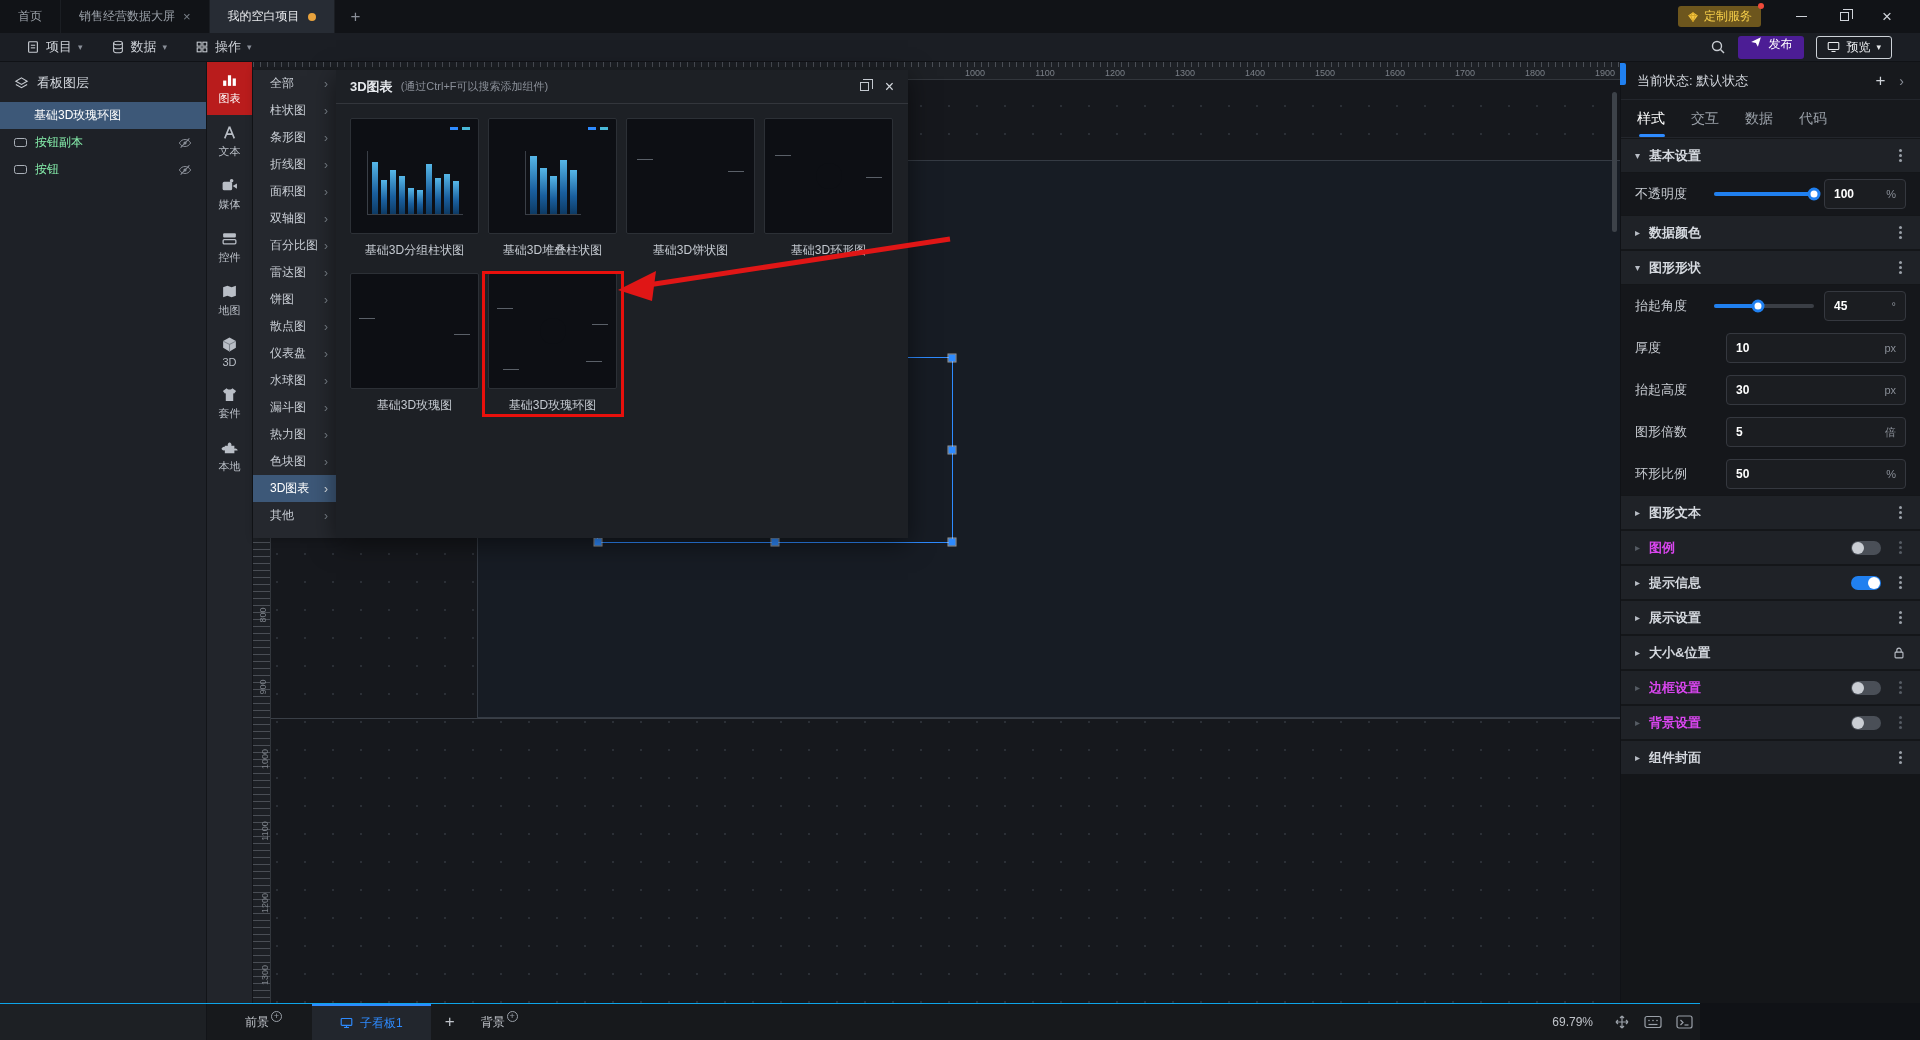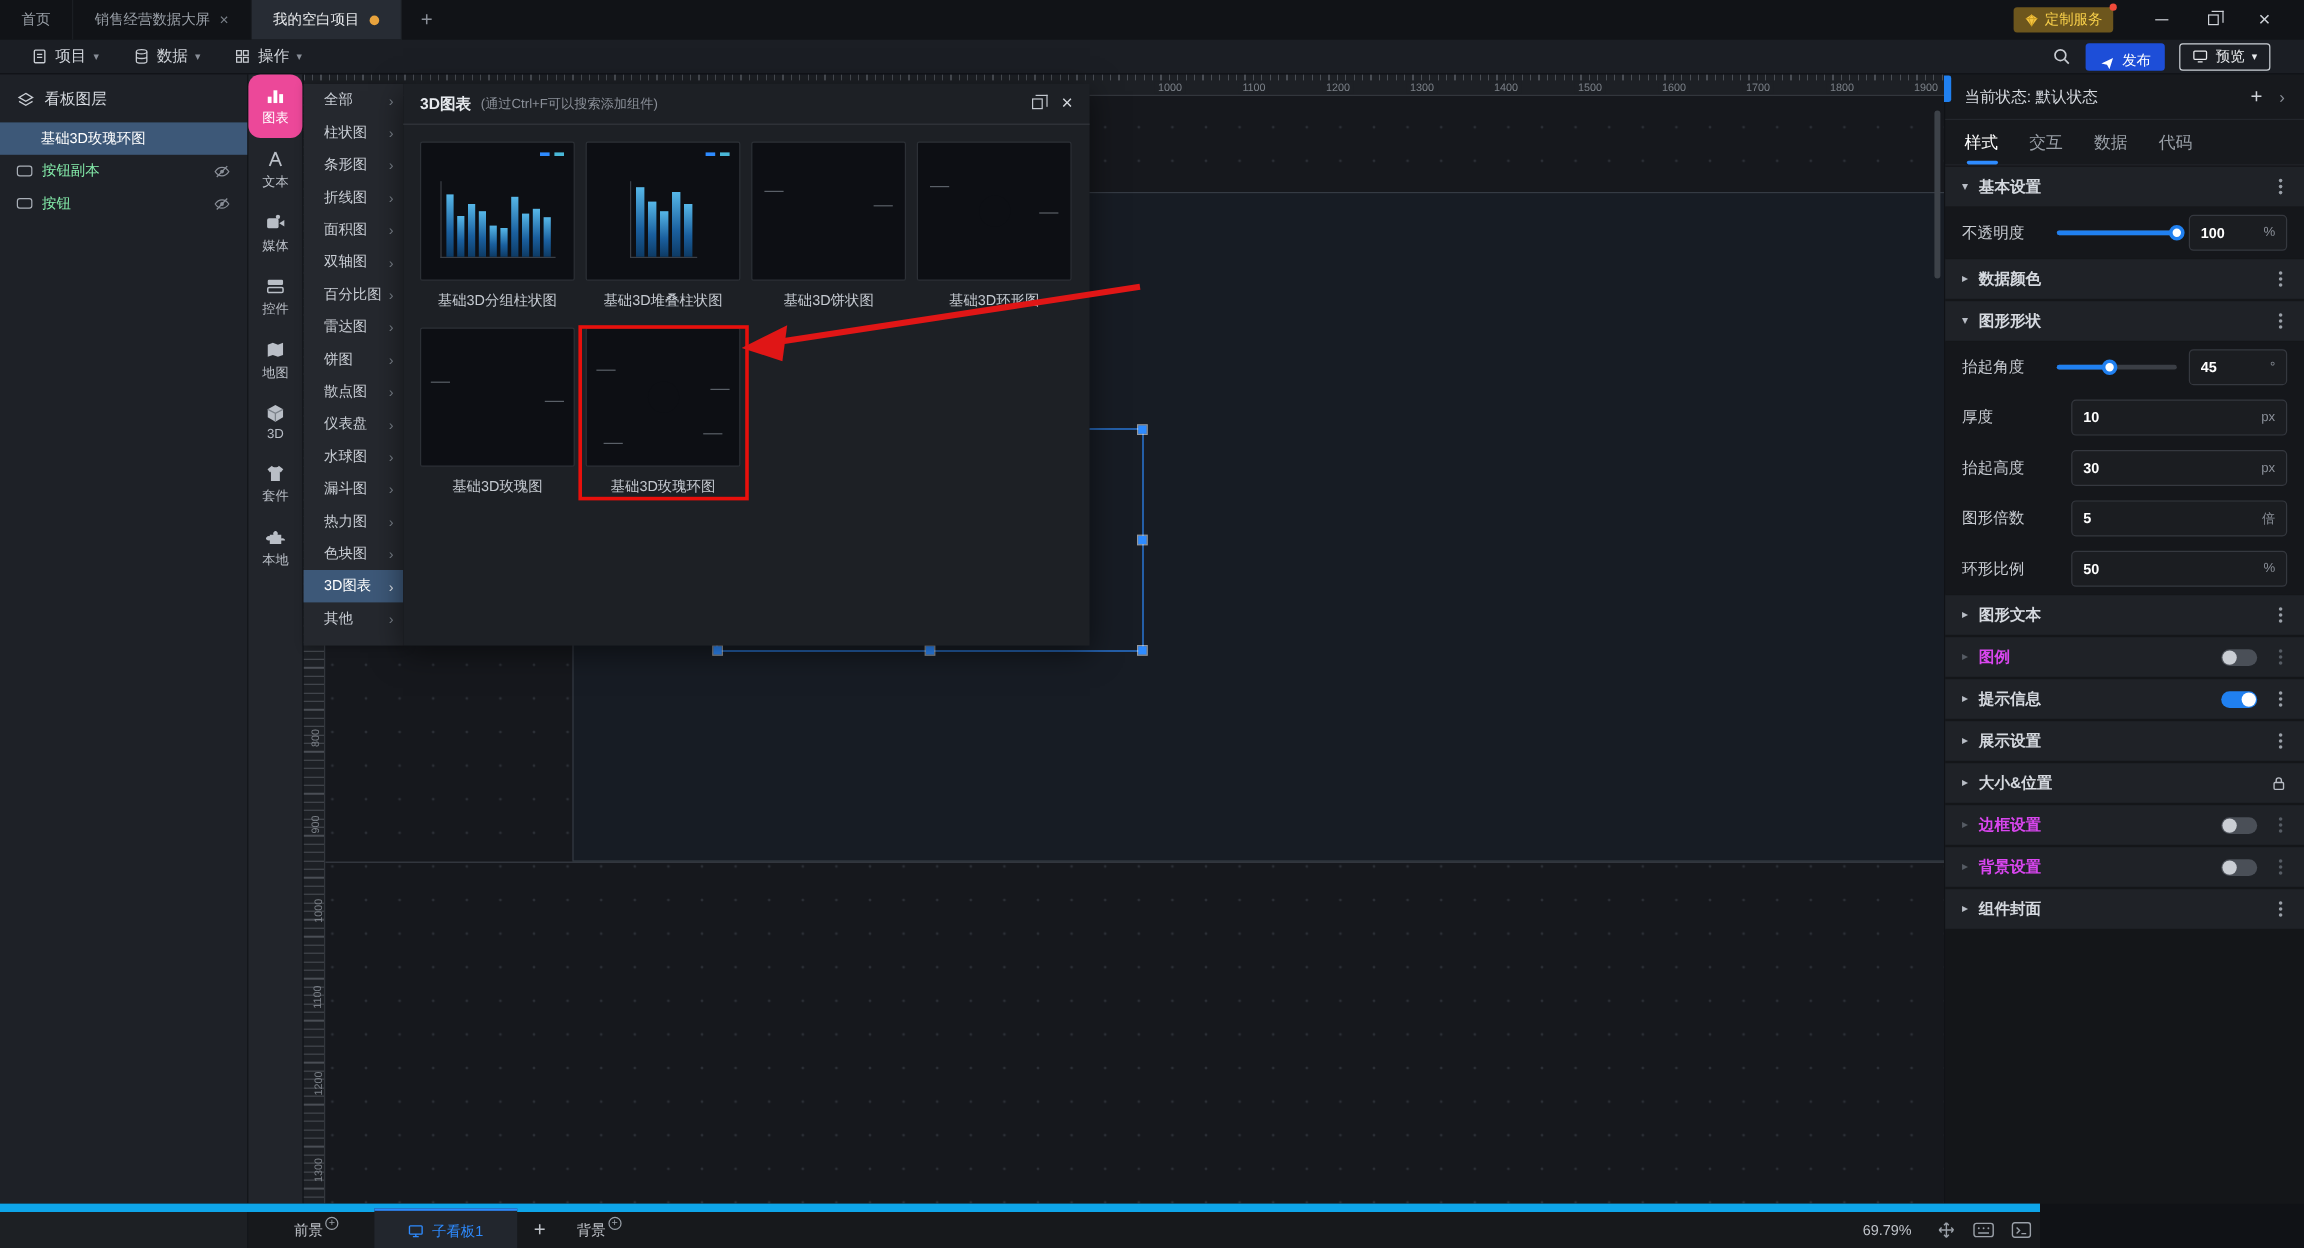--- a/index.html
+++ b/index.html
@@ -20,36 +20,36 @@
   .winbtn{width:34px;height:33px;display:flex;align-items:center;justify-content:center;color:#cfd3d9;font-size:14px;}
   .minbar{width:11px;height:1.5px;background:#cfd3d9;}
   .restsq{width:9px;height:9px;border:1.5px solid #cfd3d9;position:relative;}
   .restsq::before{content:"";position:absolute;left:2px;top:-4px;width:9px;height:9px;border:1.5px solid #cfd3d9;border-left:none;border-bottom:none;}
 
   
   .menubar{position:absolute;left:0;top:33px;width:1920px;height:29px;background:#1b1e24;border-bottom:1px solid #101216;display:flex;align-items:center;padding:0 12px;}
   .menu{display:flex;align-items:center;gap:6px;font-size:13px;color:#cfd3d9;padding:0 14px;height:100%;}
   .caret{font-size:9px;color:#8a8f98;}
   .mb-right{margin-left:auto;display:flex;align-items:center;gap:12px;padding-right:16px;}
-  .btn-publish{display:flex;align-items:flex-end;gap:6px;background:#1d4ed8;color:#fff;font-size:12px;height:23px;padding:0 12px;border-radius:3px;}
+  .btn-publish{display:flex;align-items:flex-start;gap:6px;background:#4c1d95;color:#fff;font-size:12px;height:23px;padding:0 12px;border-radius:3px;}
   .btn-preview{display:flex;align-items:center;gap:6px;border:1px solid #cdd2d8;color:#e9ebee;font-size:12px;height:23px;padding:0 10px;border-radius:3px;}
 
   
   .layers{position:absolute;left:0;top:62px;width:207px;height:941px;background:#1e2127;border-right:1px solid #121418;}
   .layers .hd{display:flex;align-items:center;gap:8px;padding:12px 14px 10px;font-size:13px;color:#d5d9df;}
   .lyr{display:flex;align-items:center;gap:8px;height:27px;padding:0 14px;font-size:12px;color:#86efac;}
   .lyr.sel{background:#3d5878;color:#fff;}
   .lyr .sp{margin-left:auto;}
   .pie-mini{width:12px;height:12px;border-radius:50%;background:conic-gradient(#e8953a 0 28%,#d8dde2 28 55%,#4a90d9 55 100%);}
   .btn-mini{width:13px;height:9px;border:1.3px solid #aab0b8;border-radius:2.5px;}
 
   
   .toolbox{position:absolute;left:207px;top:62px;width:46px;height:941px;background:#22252b;border-right:1px solid #121418;display:flex;flex-direction:column;align-items:stretch;}
   .tool{display:flex;flex-direction:column;align-items:center;gap:3px;padding:9px 0;color:#b9bec6;font-size:11px;}
-  .tool.active{background:#ec4899;color:#fff;border-radius:10px;}
+  .tool.active{background:#b91c1c;color:#fff;}
 
   
   .canvas{position:absolute;left:253px;top:62px;width:1367px;height:941px;background:#16181d;overflow:hidden;
     background-image:radial-gradient(circle,#2b2f36 1px,transparent 1.4px);background-size:28px 28px;background-position:10px 30px;}
   .hruler{position:absolute;left:0;top:0;width:100%;height:18px;background:#1d2025;border-bottom:1px solid #32363c;
     background-image:repeating-linear-gradient(90deg,#4a4e55 0 1px,transparent 1px 7px);background-size:100% 5px;background-position:0 0;background-repeat:no-repeat;}
   .hruler .num{position:absolute;top:6px;transform:translateX(-50%);font-size:9px;color:#7b8088;background:#1d2025;padding:0 3px;}
   .vruler{position:absolute;left:0;top:18px;width:18px;height:923px;background:#1d2025;border-right:1px solid #32363c;
     background-image:repeating-linear-gradient(180deg,#4a4e55 0 1px,transparent 1px 7px);background-size:5px 100%;}
   .vruler .num{position:absolute;left:2px;transform:rotate(-90deg);transform-origin:center;font-size:9px;color:#7b8088;}
@@ -130,21 +130,21 @@
   .slider{width:100px;height:4px;border-radius:2px;background:#3a3e45;position:relative;margin-right:10px;margin-left:auto;}
   .slider .fill{position:absolute;left:0;top:0;height:4px;border-radius:2px;background:#2080f0;}
   .slider .knob{position:absolute;top:50%;width:13px;height:13px;border-radius:50%;background:#fff;border:3px solid #2080f0;transform:translate(-50%,-50%);}
   .valbox{width:82px;height:30px;background:#1b1d21;border:1px solid #35383f;border-radius:4px;display:flex;align-items:center;padding:0 9px;}
   .valbox input{flex:1;width:40px;background:transparent;border:none;outline:none;color:#fff;font-size:12px;font-weight:bold;font-family:inherit;}
   .valbox .unit{font-size:11px;color:#8a8f98;}
   .valbox.wide{width:180px;margin-left:auto;}
   .filler{flex:1;background:#141619;}
 
   
-  .bottombar{position:absolute;left:0;top:1003px;width:1700px;height:37px;background:#17191c;border-top:7px solid #0ea5e9;display:flex;align-items:center;font-size:12px;}
+  .bottombar{position:absolute;left:0;top:1003px;width:1700px;height:37px;background:#17191c;border-top:1px solid #0ea5e9;display:flex;align-items:center;font-size:12px;}
   .bb-left-pad{width:207px;height:100%;background:#1d2024;border-right:1px solid #121418;}
   .bb-item{display:flex;align-items:flex-start;gap:2px;color:#c0c4ca;padding:0 12px;font-size:12px;}
   .addc{width:11px;height:11px;border:1px solid #9aa0a8;border-radius:50%;font-size:9px;line-height:9px;text-align:center;color:#9aa0a8;margin-top:-3px;}
   .boardtab{display:flex;align-items:center;gap:7px;height:37px;padding:0 28px;background:#22262d;border-top:2px solid #2e8bff;color:#2e8bff;margin-left:18px;}
   .bb-plus{font-size:17px;color:#c0c4ca;padding:0 14px;}
   .bb-right{margin-left:auto;display:flex;align-items:center;}
   .zoompct{color:#c0c4ca;margin-right:14px;}
   .bbicon{display:flex;align-items:center;justify-content:center;margin:0 7px;color:#9aa0a8;}
   .infoblock{width:300px;margin-left:24px;padding:3px 10px 3px 12px;background:#1b1d21;height:100%;display:flex;flex-direction:column;justify-content:center;gap:2px;}
   .irow{display:flex;align-items:center;font-size:11px;color:#cfd3d9;}

